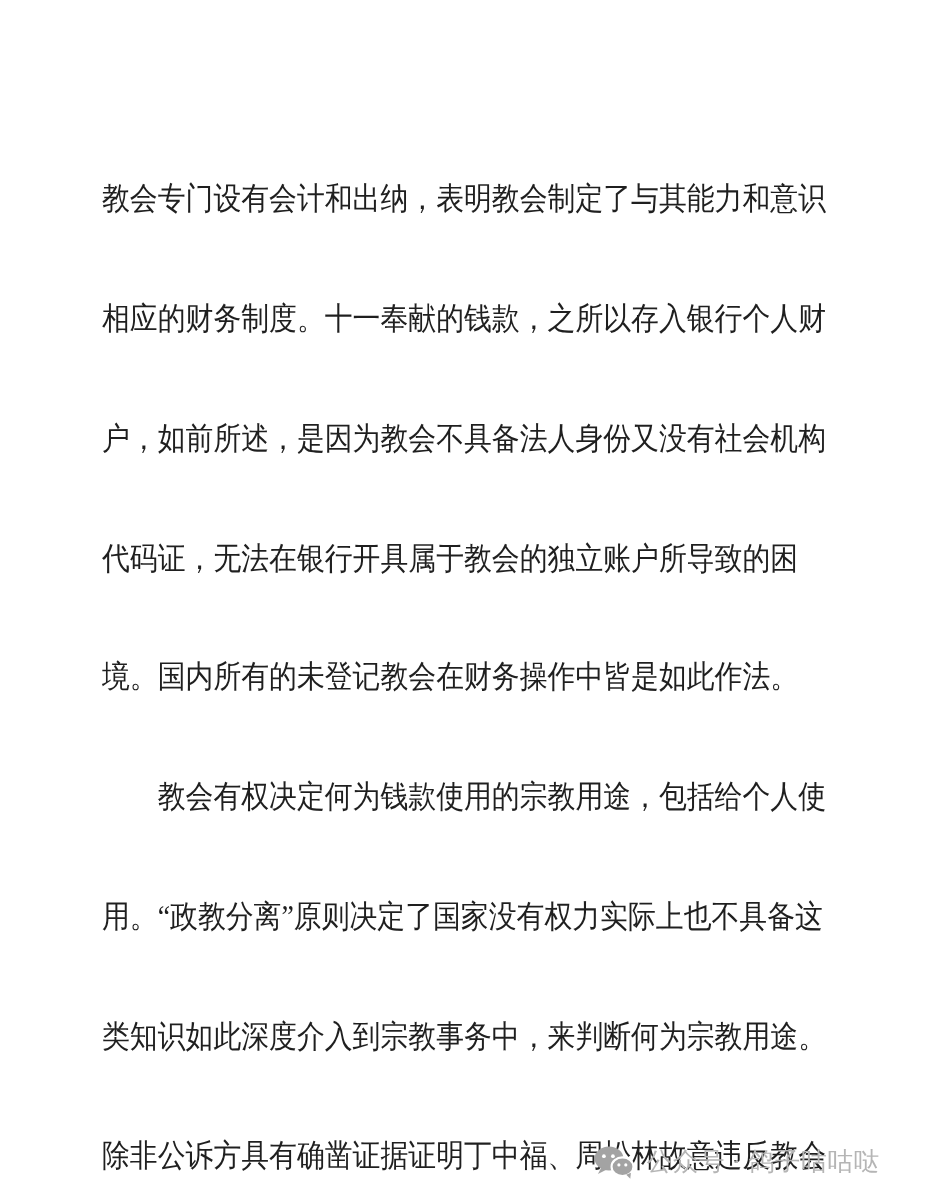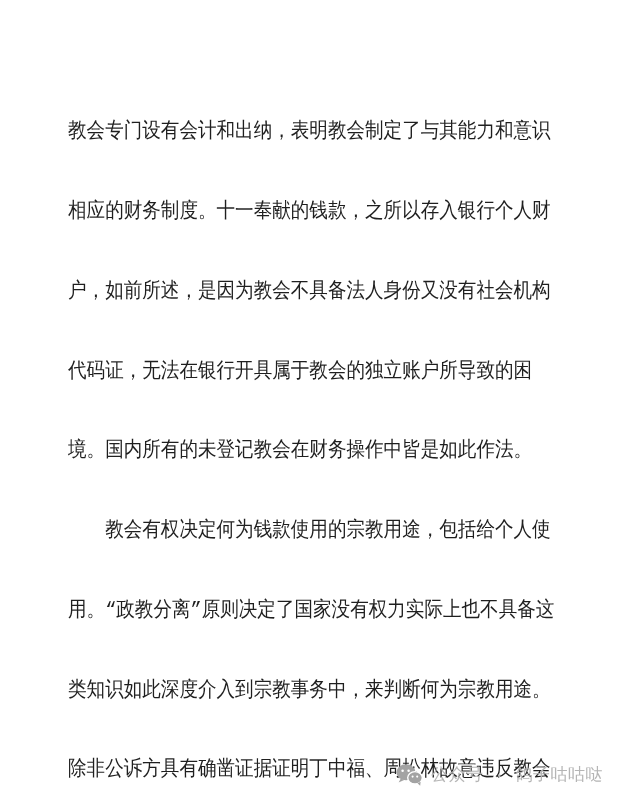--- a/index.html
+++ b/index.html
@@ -2,21 +2,21 @@
 <html><head>
 <meta charset="utf-8">
 <style>
   html, body { margin: 0; padding: 0; background: #ffffff; }
   .page {
     position: relative;
     width: 617px;
     height: 797px;
     background: #ffffff;
     overflow: hidden;
-    font-family: Liberation Mono, monospace;
+    font-family: Liberation Serif, serif;
   }
   .doc-text {
     position: absolute;
     left: 68px;
     top: 66px;
     width: 552px;
     font-size: 21px;
     line-height: 26.6px;
     color: #1f1f1f;
     transform: scaleX(0.884);

